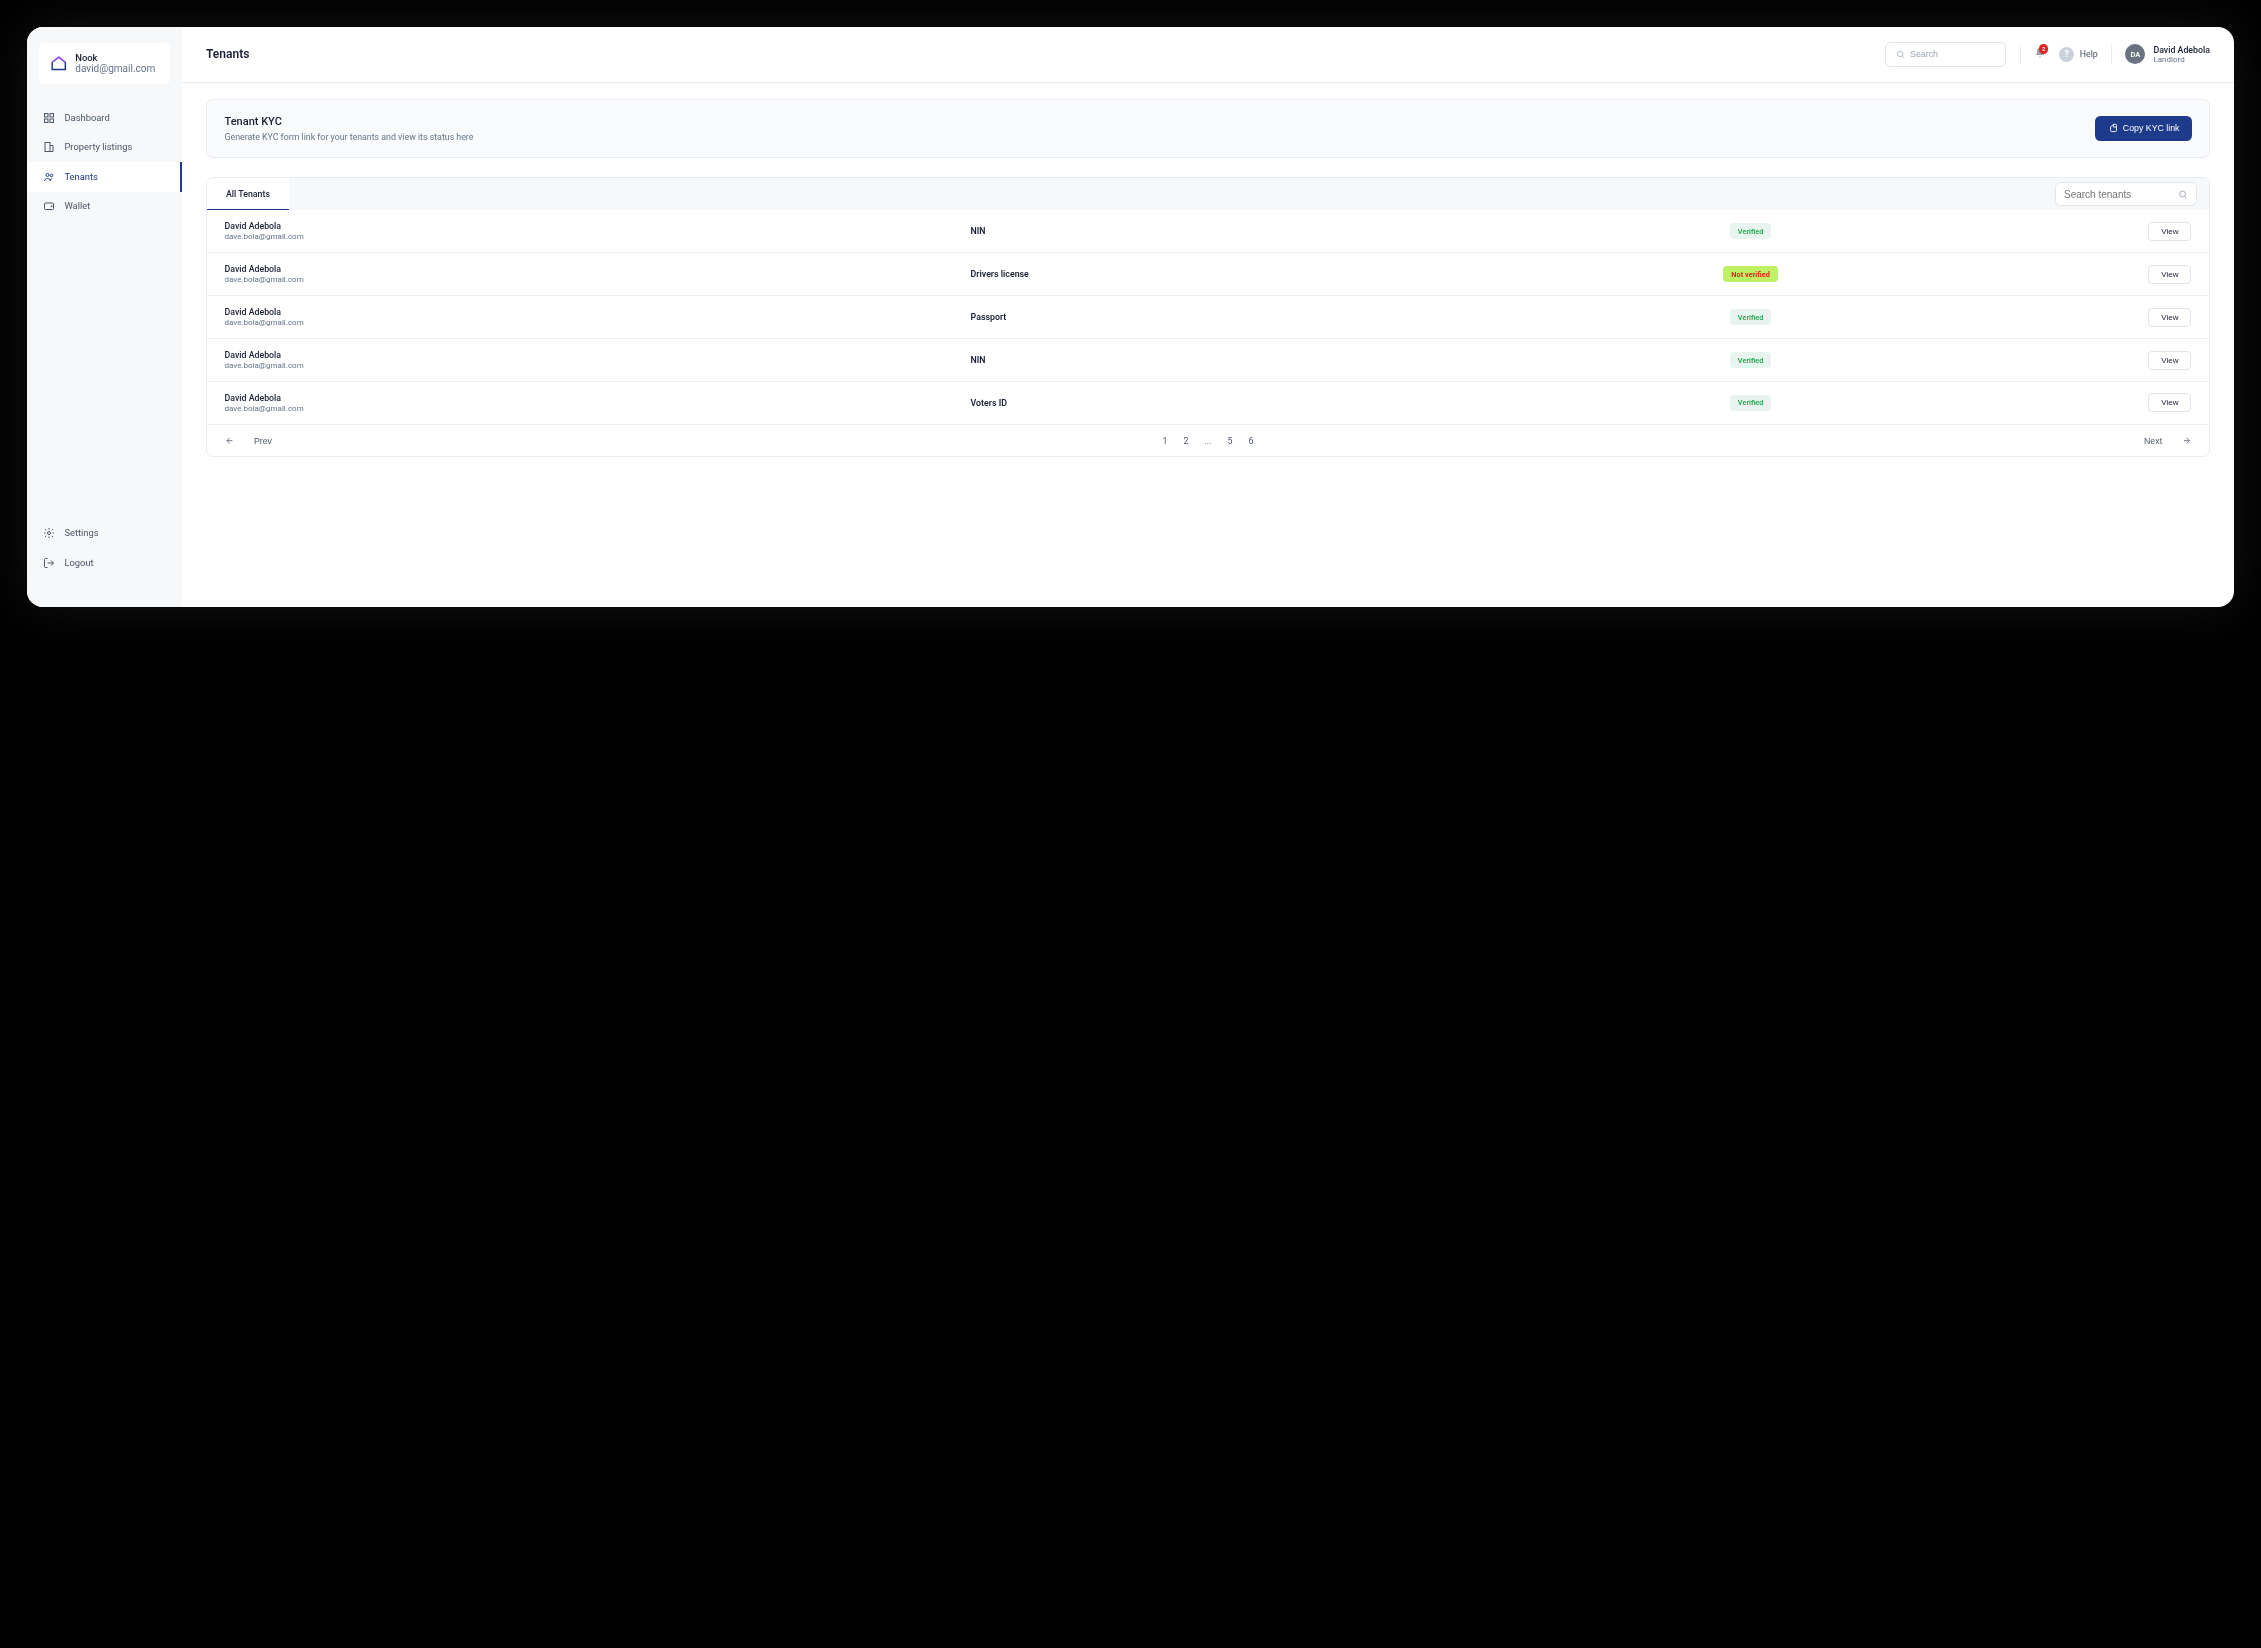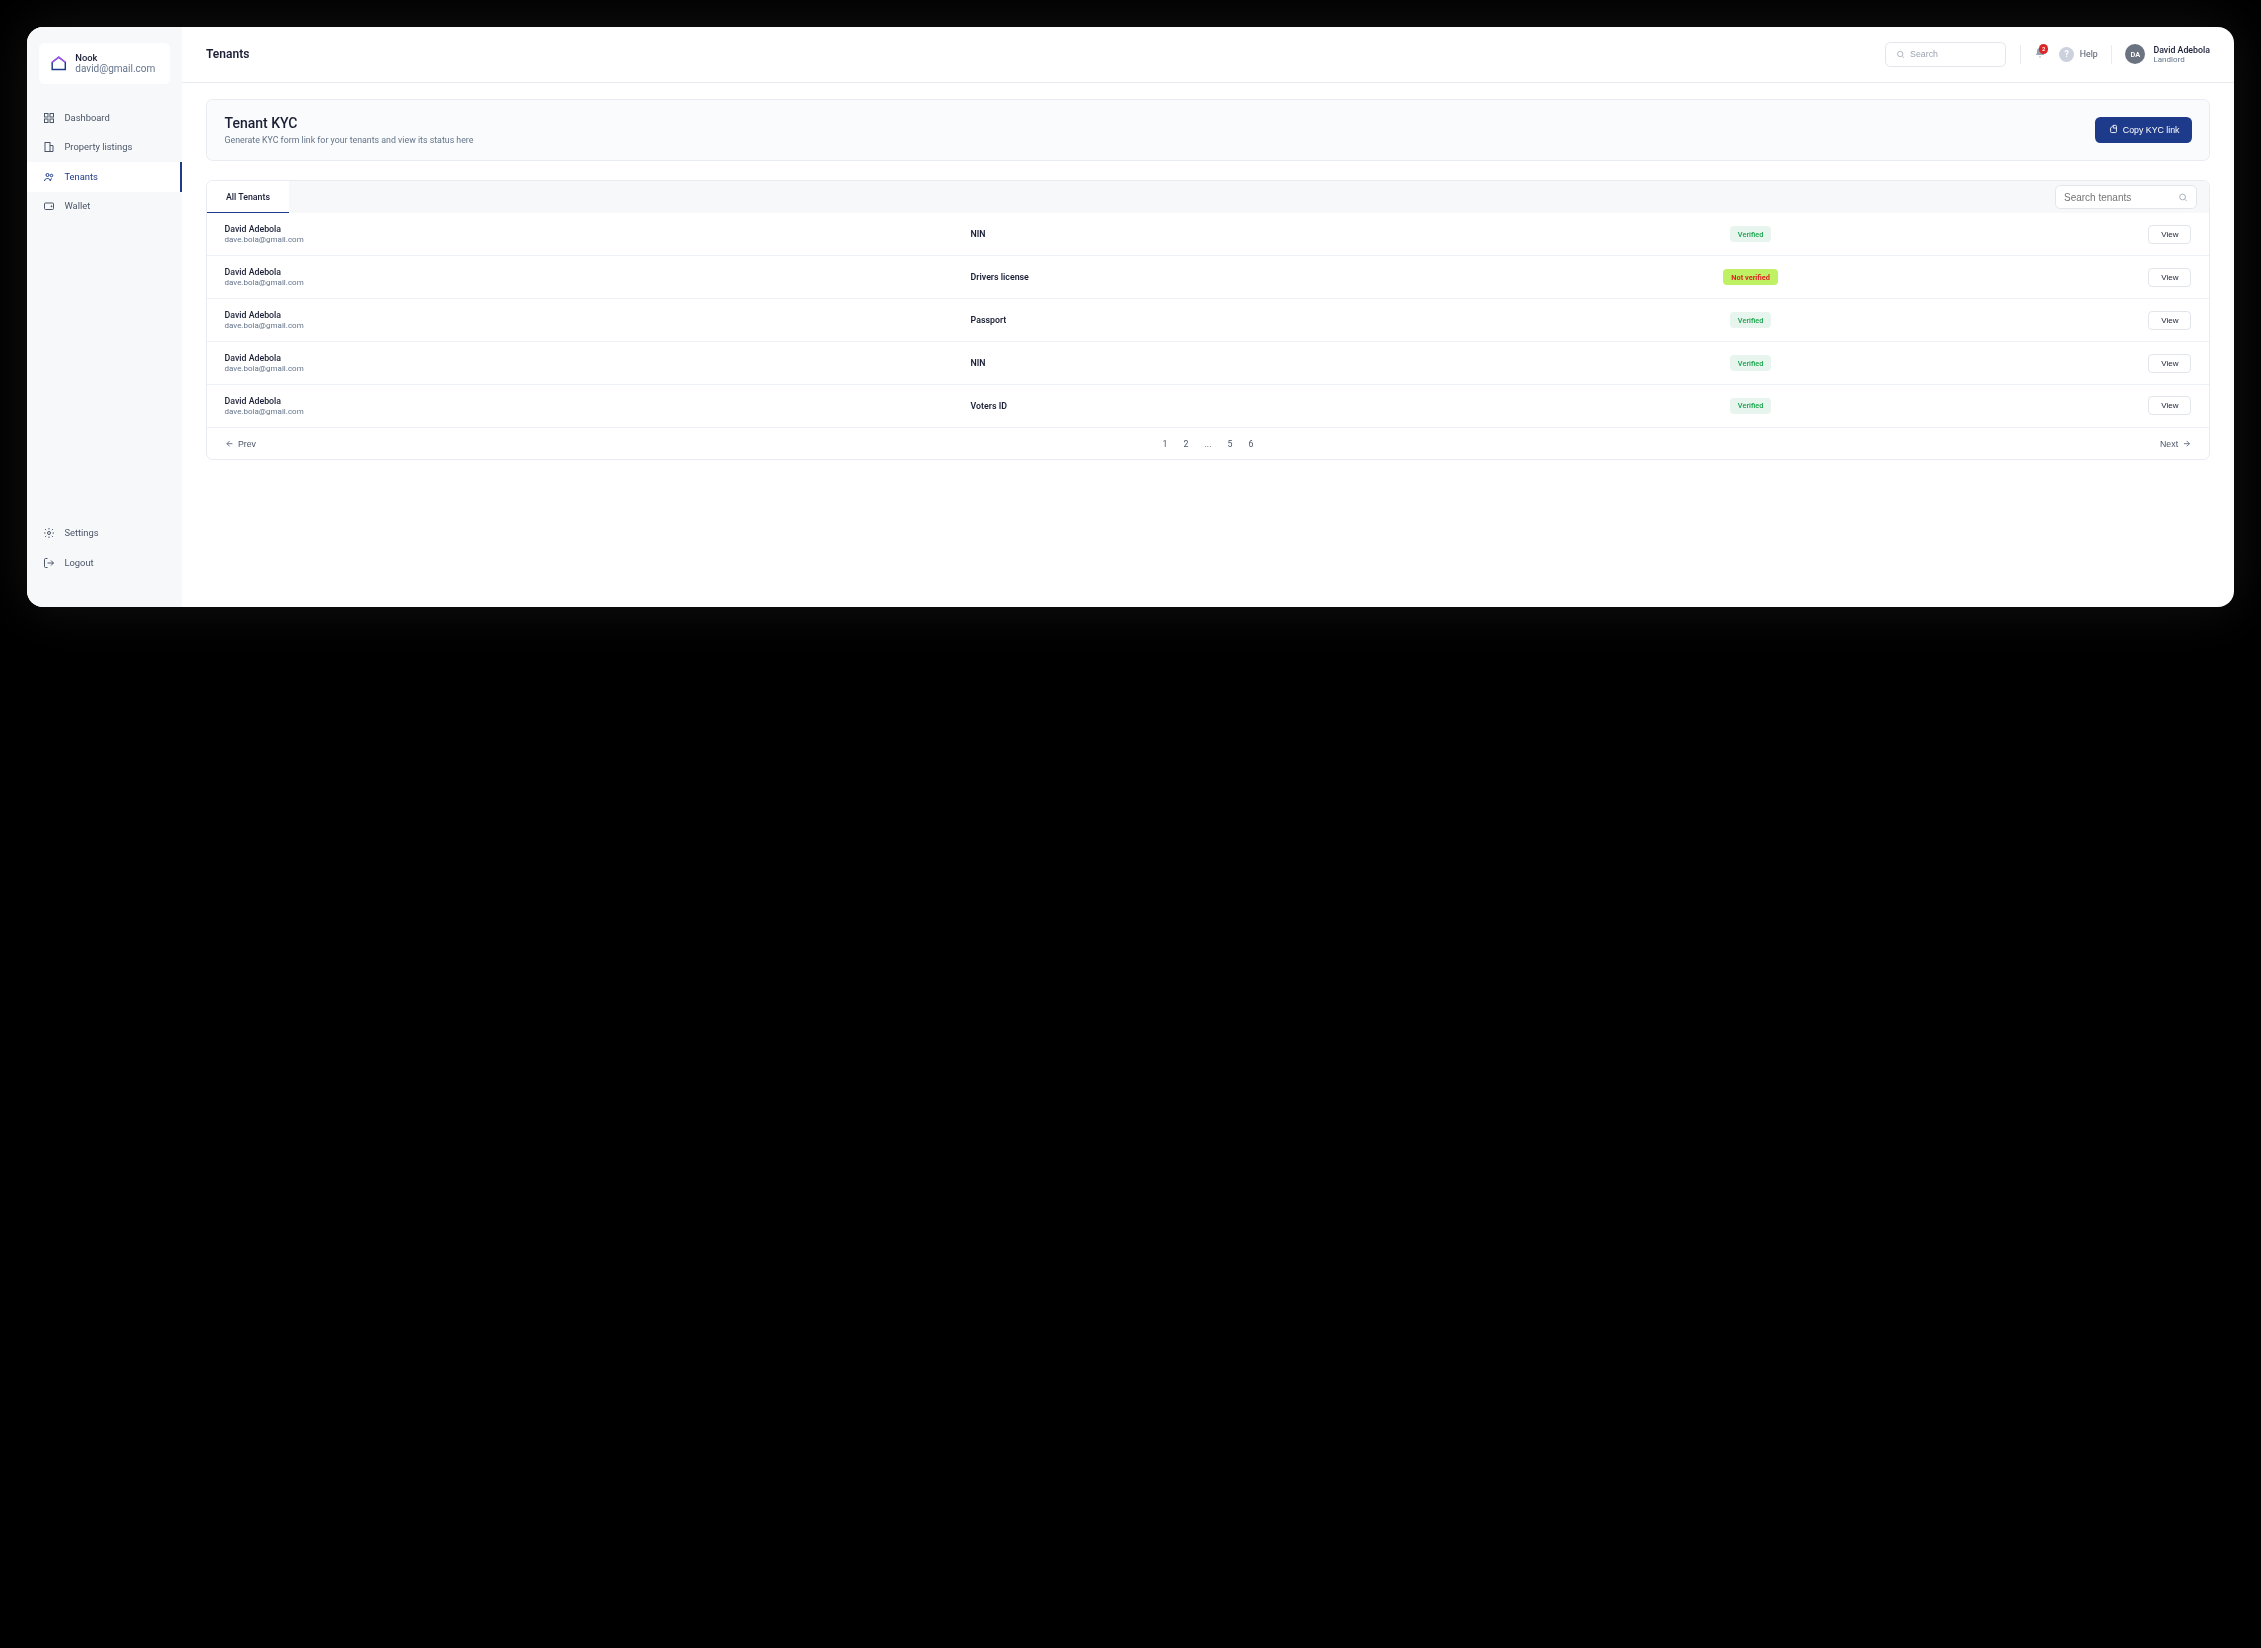--- a/index.html
+++ b/index.html
@@ -100,21 +100,21 @@
 .kyc-card {
   background: #fafbfc;
   border: 0.7px solid #e8ebef;
   border-radius: 6.7px;
   padding: 15px 17.5px;
   display: flex;
   align-items: center;
   justify-content: space-between;
   margin-bottom: 19px;
 }
-.kyc-title { font-size: 14px; font-weight: 500; color: #1a1f36; margin-bottom: 4px; }
+.kyc-title { font-size: 11px; font-weight: 500; color: #1a1f36; margin-bottom: 4px; }
 .kyc-subtitle { font-size: 8.8px; color: #64748b; }
 .copy-btn {
   display: flex; align-items: center; gap: 5.4px;
   background: #1e3a8a; color: #fff; border: none;
   padding: 7.4px 12px; border-radius: 5.4px; font-size: 8.8px; font-weight: 500;
   cursor: pointer;
 }
 .table-card {
   border: 0.7px solid #e8ebef;
   border-radius: 6.7px;
@@ -167,21 +167,21 @@
 .status-notverified { background: #bef264; color: #dc2626; font-weight: bold; }
 .col-action { text-align: right; }
 .view-btn {
   background: #fff; border: 0.7px solid #e2e5ea; border-radius: 4px;
   padding: 4px 12px; font-size: 8px; color: #1a1f36; cursor: pointer;
 }
 .pagination {
   display: flex; align-items: center; justify-content: space-between;
   padding: 10.8px 17.5px; border-top: 0.7px solid #edf0f4;
 }
-.pg-btn { display: flex; align-items: flex-start; gap: 4px; color: #4b5668; font-size: 8.8px; cursor: pointer; background: none; border: none; }
+.pg-btn { display: flex; align-items: flex-start; gap: 20px; color: #4b5668; font-size: 8.8px; cursor: pointer; background: none; border: none; }
 .pg-pages { display: flex; gap: 16px; font-size: 8.8px; color: #4b5668; }
 .pg-pages span { cursor: pointer; }
 </style>
 </head>
 <body>
 
 <div class="frame">
 
   <aside class="sidebar">
     <div class="brand-card">

